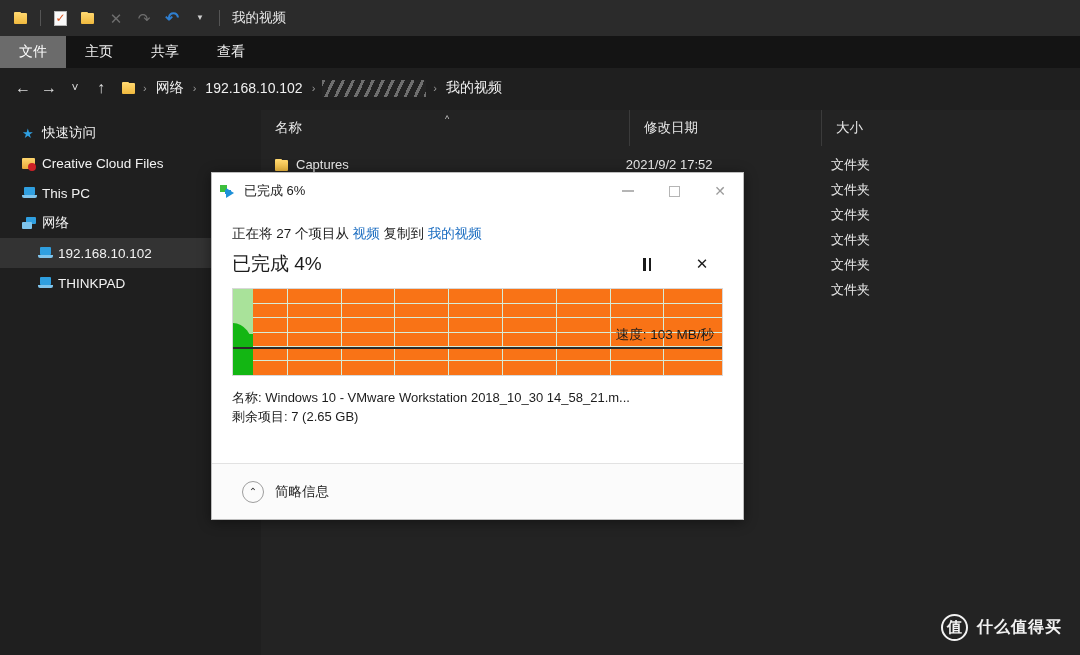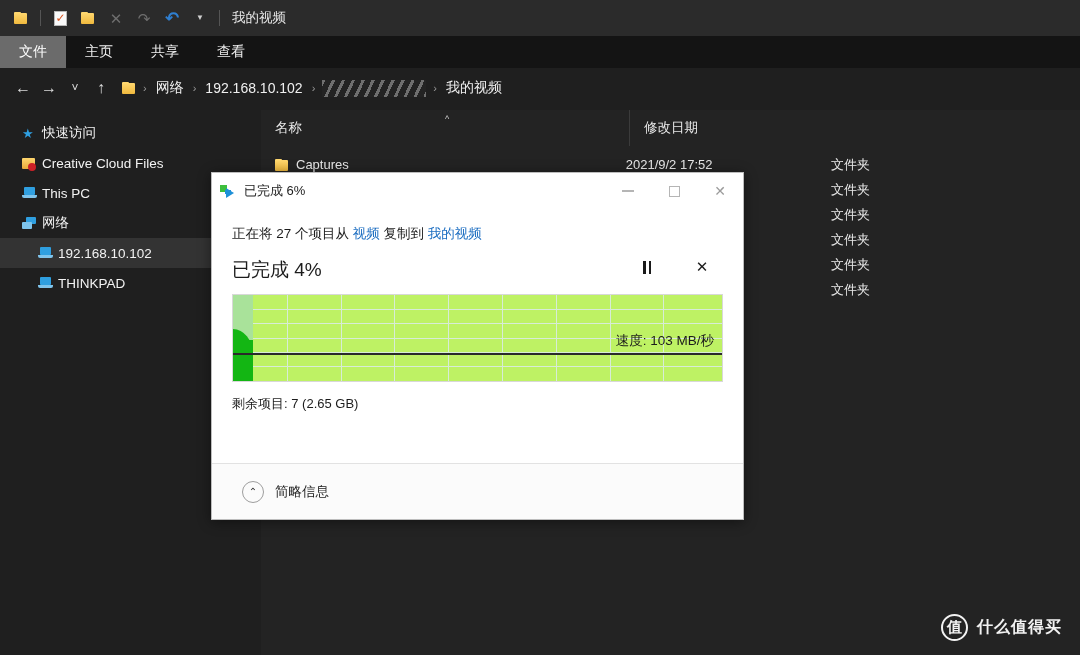--- a/index.html
+++ b/index.html
@@ -146,29 +146,29 @@
   .dlg-wincontrols { margin-left: auto; display: flex; }
   .wc { width: 46px; height: 34px; display: flex; align-items: center; justify-content: center;
         color: #9b9b9b; font-size: 14px; }
   .wc .sq { width: 11px; height: 11px; border: 1.5px solid #b5b5b5; }
   .wc .dash { width: 12px; height: 1.5px; background: #b5b5b5; }
 
   .dlg-body { padding: 0 20px; flex: 1 1 auto; position: relative; }
   .dlg-line1 { font-size: 13.5px; color: #1c1c1c; margin-top: 16px; }
   .dlg-line1 .lnk { color: #1b6dc1; text-align: right; }
   .dlg-row2 { display: flex; align-items: center; margin-top: 8px; }
-  .dlg-pct { font-size: 19px; color: #1c1c1c; margin-top: 6px; }
+  .dlg-pct { font-size: 19px; color: #1c1c1c; }
   .dlg-actions { margin-left: auto; display: flex; align-items: center; gap: 26px; padding-right: 10px;}
   .dlg-actbtn { font-size: 15px; color: #1a1a1a; width: 22px; text-align: center; font-weight: 700; }
   .pausebars { display: flex; gap: 3px; }
   .pausebars span { width: 2.5px; height: 13px; background: #1a1a1a; display: block; }
 
   .graph {
     margin-top: 11px; height: 88px; position: relative; border: 1px solid #d8d8d8;
-    background: #bef264; overflow: hidden;
+    background: #f97316; overflow: hidden;
   }
   .grid-v, .grid-h { position: absolute; background: #d7ecd7; }
   .grid-v { width: 1px; top: 0; bottom: 0; }
   .grid-h { height: 1px; left: 0; right: 0; }
   .prog-fill {
     position: absolute; left: 0; top: 0; bottom: 0; width: 4%;
     background: #a9e29a;
   }
   .speed-area {
     position: absolute; left: 0; bottom: 0; width: 4%; height: 48%;
@@ -311,20 +311,23 @@
   </div>
 
   <div class="listpane">
     <div class="colhead">
       <div class="col" style="width:368px">
         <span class="sortcaret">^</span>
         <span>名称</span>
       </div>
       <div class="col" style="width:192px">
         <span>修改日期</span>
+      </div>
+      <div class="col" style="width:99px">
+        <span>大小</span>
       </div>
     </div>
 
     <div class="rows" style="margin-top:6px">
       <div class="frow">
         <div class="cell name" style="width:368px">
           <span class="folder-glyph"></span>
           <span>Captures</span>
         </div>
         <div class="cell" style="width:192px">2021/9/2 17:52</div>
@@ -425,20 +428,24 @@
         <div class="grid-h" style="top:83%"></div>
         <div class="prog-fill"></div>
         <div class="speed-area"></div>
         <div class="speed-hump"></div>
         <div class="speed-curve"></div>
         <div class="speed-label">速度: 103 MB/秒</div>
       </div>
 
       <div class="dlg-details">
         <div>
+          <span>名称:</span>
+          <span>Windows 10 - VMware Workstation 2018_10_30 14_58_21.m...</span>
+        </div>
+        <div>
           <span>剩余项目:</span>
           <span>7 (2.65 GB)</span>
         </div>
       </div>
     </div>
 
     <div class="dlg-footer">
       <span class="chev-circle">⌃</span>
       <span class="footer-text">简略信息</span>
     </div>

